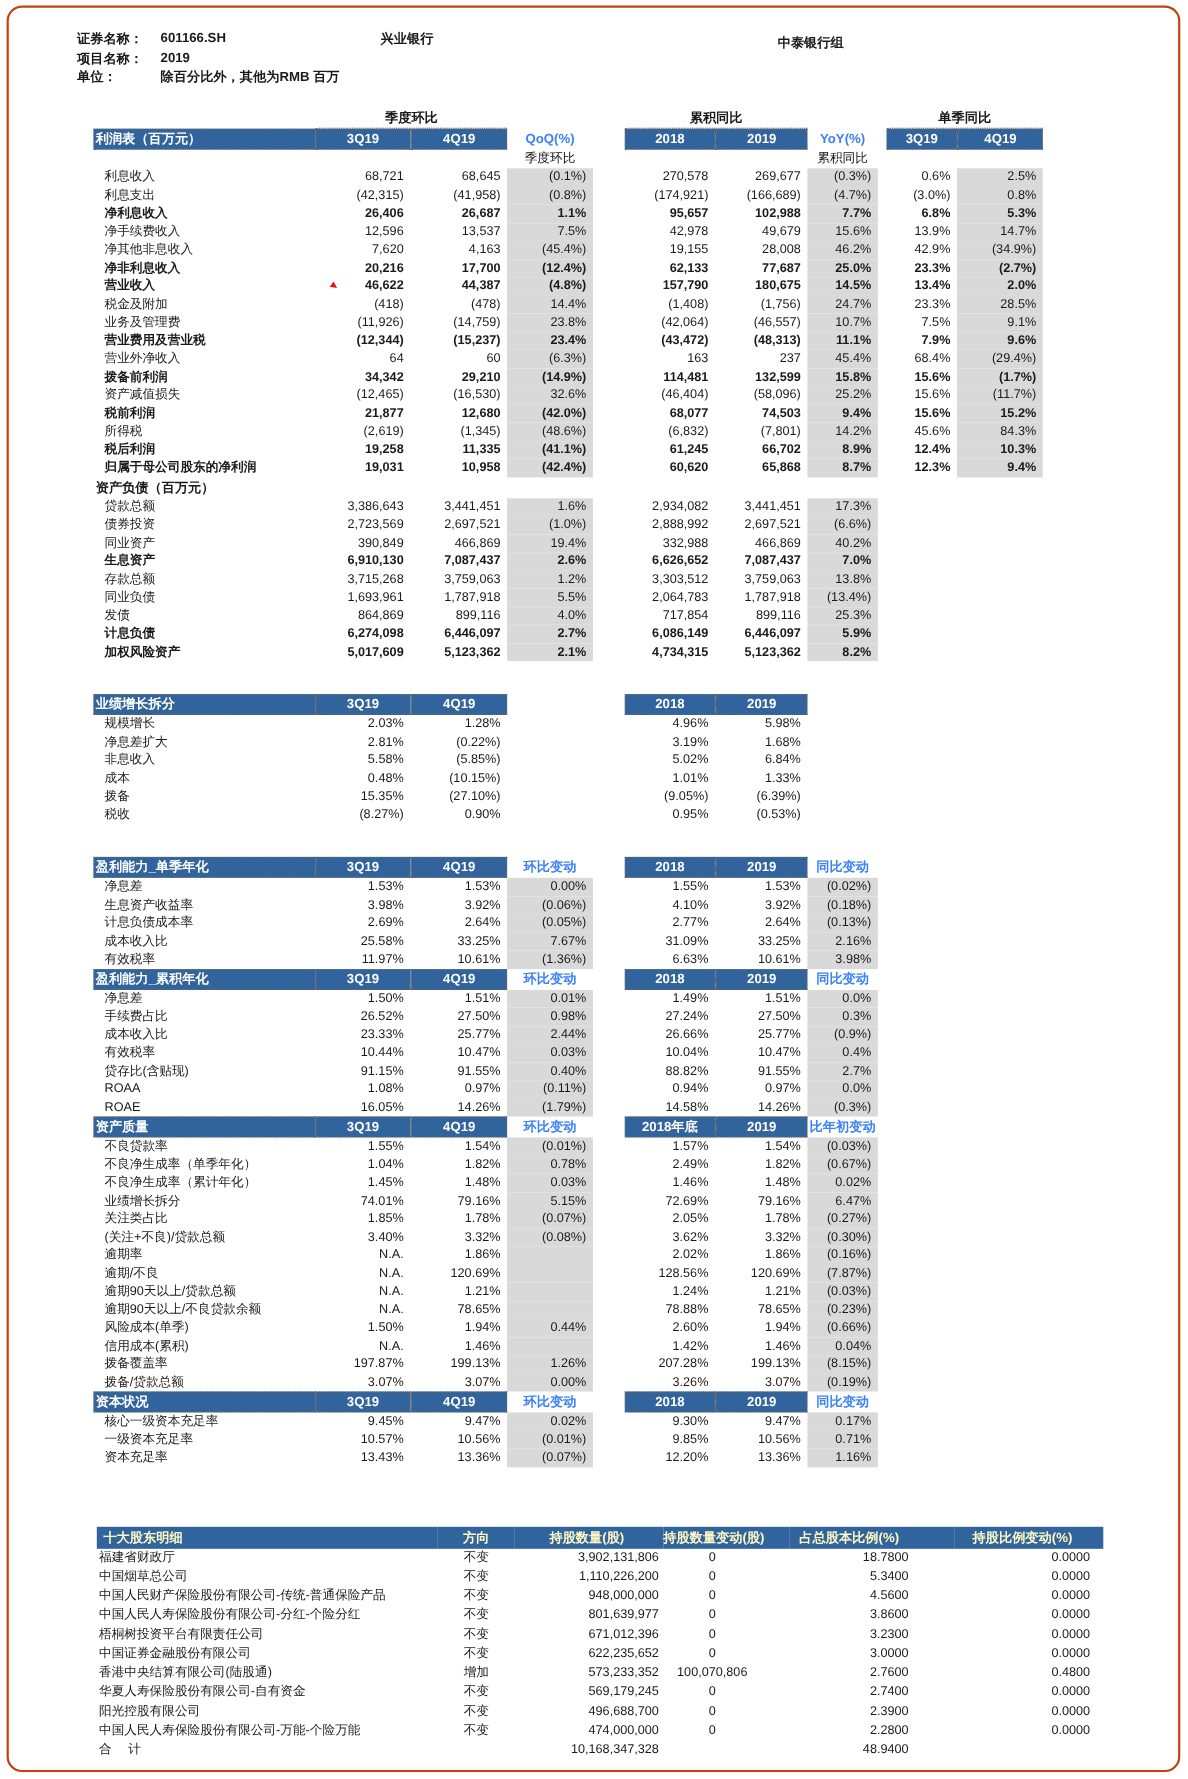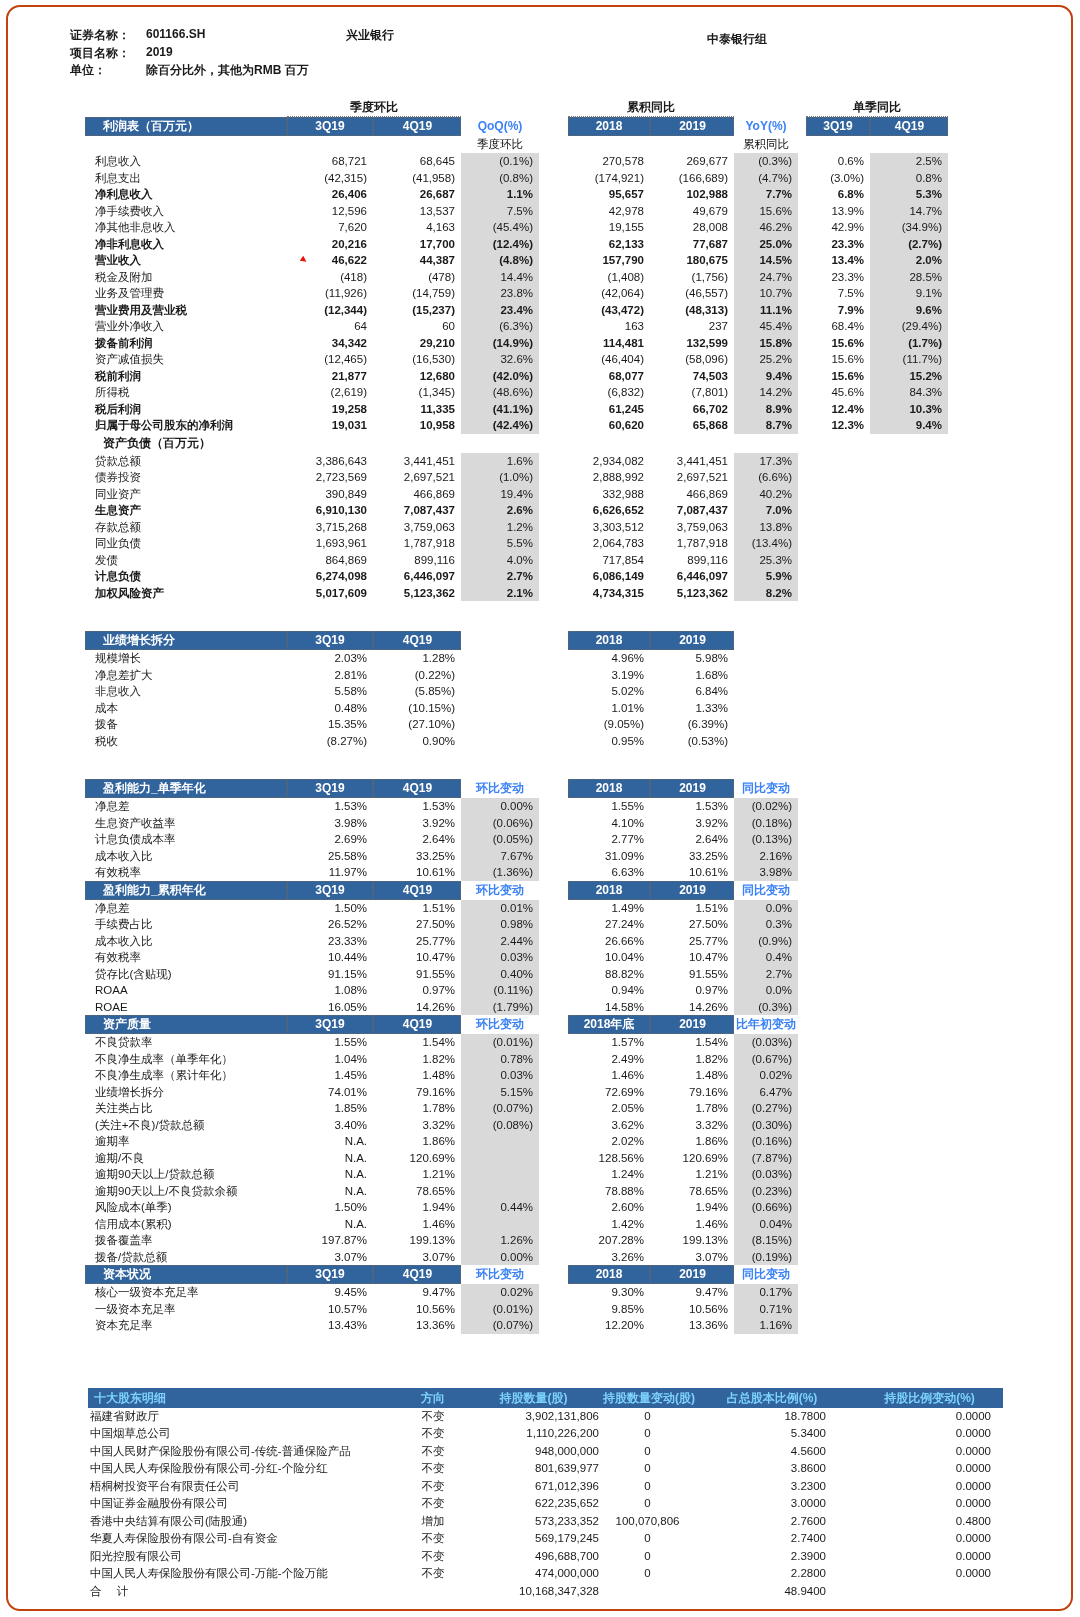--- a/index.html
+++ b/index.html
@@ -14,39 +14,39 @@
   .m-unit-l{left:62px;top:55px;} .m-unit-v{left:138px;top:55px;}
   
   .fin{margin-left:77px;margin-top:14px;width:872px;}
   .frow{display:grid;grid-template-columns:202px 86px 88px 78px 29px 82px 84px 64px 8px 64px 78px;align-items:stretch;position:relative;}
   .frow .c{font-size:11.5px;line-height:16.5px;height:16.5px;white-space:nowrap;overflow:visible;}
   .ghead .c{height:17px;line-height:17px;font-weight:bold;font-size:12px;text-align:center;border-bottom:1px dotted #777;}
   .gh1{grid-column:2 / span 2;} .gh2{grid-column:6 / span 2;} .gh3{grid-column:10 / span 2;}
   .head .c{height:19px;line-height:19px;font-weight:bold;font-size:12px;}
   .bar{background:#31639C;color:#fff;}
   .label{grid-column:1;text-align:left;padding-left:10px;}
-  .head .label{padding-left:18px;}
+  .head .label{padding-left:2px;}
   .v1{grid-column:2;} .v2{grid-column:3;} .chg1{grid-column:4;}
   .v3{grid-column:6;} .v4{grid-column:7;} .chg2{grid-column:8;}
   .v5{grid-column:10;} .v6{grid-column:11;}
   .head .v1,.head .v2,.head .v3,.head .v4,.head .v5,.head .v6{text-align:center;}
   .head .bar.v2,.head .bar.v4,.head .bar.v6{border-left:1px dotted rgba(255,255,255,.8);}
   .head .bar{outline:1px dotted #666;outline-offset:-1px;}
   .bluetext{color:#3b82f6;text-align:center;font-weight:bold;}
   .sub .c{text-align:center;font-size:11.5px;height:17px;line-height:17px;color:#111;}
   .num{text-align:right;padding-right:6px;}
   .gray{background:#D9D9D9;}
   .bold .c{font-weight:bold;}
   .plainlab{font-weight:bold;font-size:12px;padding-left:2px;}
   .marker{position:absolute;left:216px;top:5px;width:0;height:0;border-left:6px solid #E8140C;border-top:3px solid transparent;border-bottom:3px solid transparent;transform:rotate(35deg);}
   
   .sh{margin-left:80px;margin-top:54px;width:930px;}
   .shrow{display:grid;grid-template-columns:310px 70px 135px 115px 150px 135px;}
   .shrow .c{font-size:11.5px;height:17.5px;line-height:17.5px;white-space:nowrap;}
-  .shhead .c{background:#31639C;color:#7dd3fc;font-weight:bold;font-size:12px;height:20px;line-height:20px;text-align:center;}
+  .shhead .c{background:#31639C;color:#fef9c3;font-weight:bold;font-size:12px;height:20px;line-height:20px;text-align:center;}
   .shhead .c:first-child{text-align:left;padding-left:6px;}
   .sh-name{text-align:left;padding-left:2px;}
   .sh-dir{text-align:center;}
   .sh-qty{text-align:right;padding-right:4px;}
   .sh-qtychg{text-align:center;padding-right:26px;}
   .sh-pct{text-align:right;padding-right:42px;}
   .sh-pctchg{text-align:right;padding-right:12px;}
   .shtotal .c{font-weight:normal;}
   .shtotal .sh-name{letter-spacing:6px;}
 </style>

